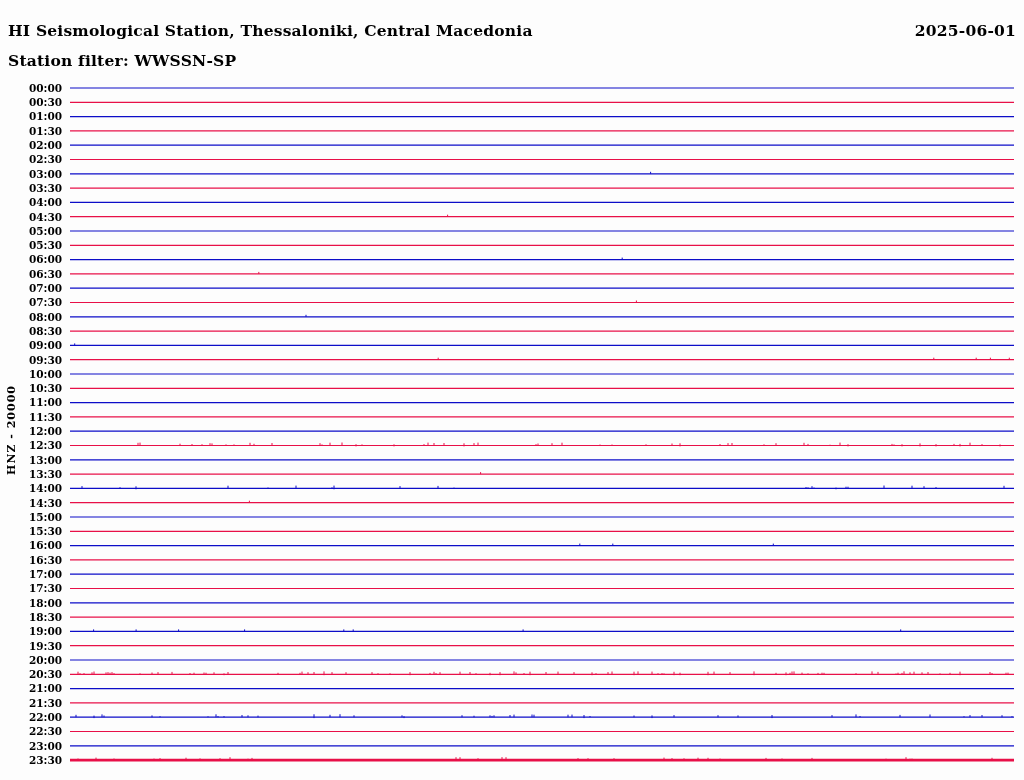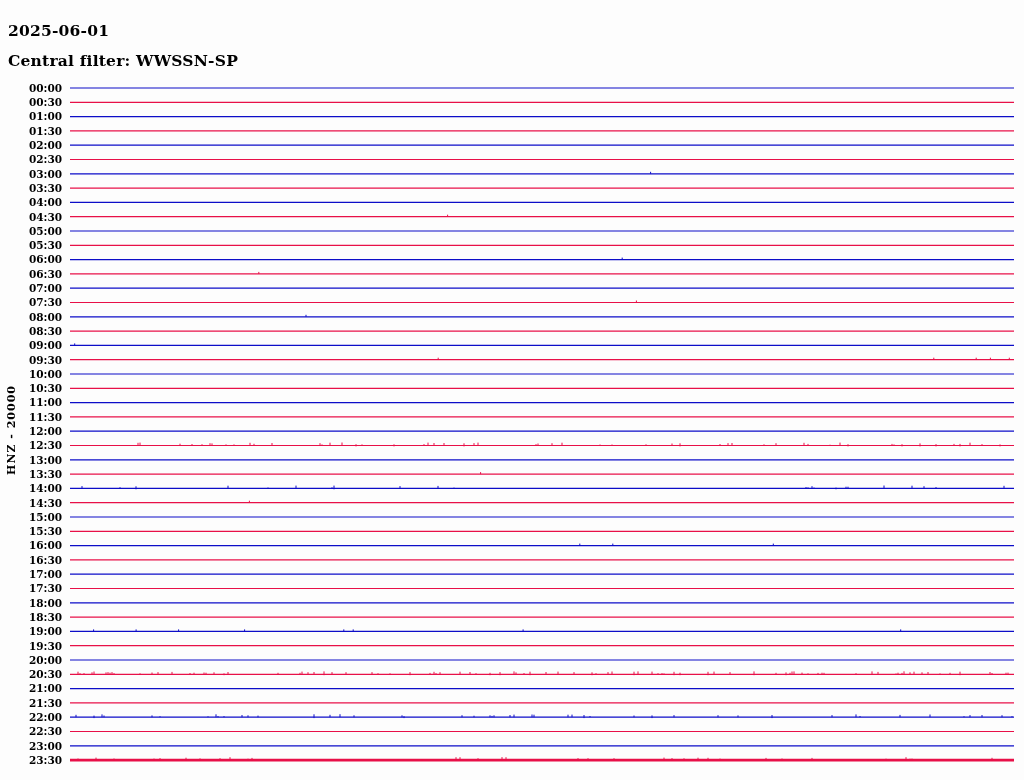--- a/index.html
+++ b/index.html
@@ -24,23 +24,24 @@
     transform-origin:center;
     white-space:nowrap;
     font-size:11px;font-weight:bold;letter-spacing:1px;
   }
   #heli-svg{position:absolute;top:0;left:0;}
 </style>
 </head>
 <body>
 
 <div class="hdr-line1">
+  <span>HI Seismological Station, Thessaloniki, Central Macedonia</span>
   <span>2025-06-01</span>
 </div>
-<div class="hdr-line2">Central filter: WWSSN-SP</div>
+<div class="hdr-line2">Station filter: WWSSN-SP</div>
 
 <div class="vlabel">HNZ - 20000</div>
 
 <svg id="heli-svg" width="1024" height="780">
     <g>
       <text x="62" y="91.8" text-anchor="end" font-size="10.5" font-weight="bold" font-family="&quot;DejaVu Serif&quot;,&quot;Liberation Serif&quot;,serif" fill="#000000">00:00</text>
       <path d="M70 88 L1014 88" stroke="#0d0dc8" stroke-width="1.2" fill="none"></path>
     </g>
     <g>
       <text x="62" y="106.1" text-anchor="end" font-size="10.5" font-weight="bold" font-family="&quot;DejaVu Serif&quot;,&quot;Liberation Serif&quot;,serif" fill="#000000">00:30</text>

